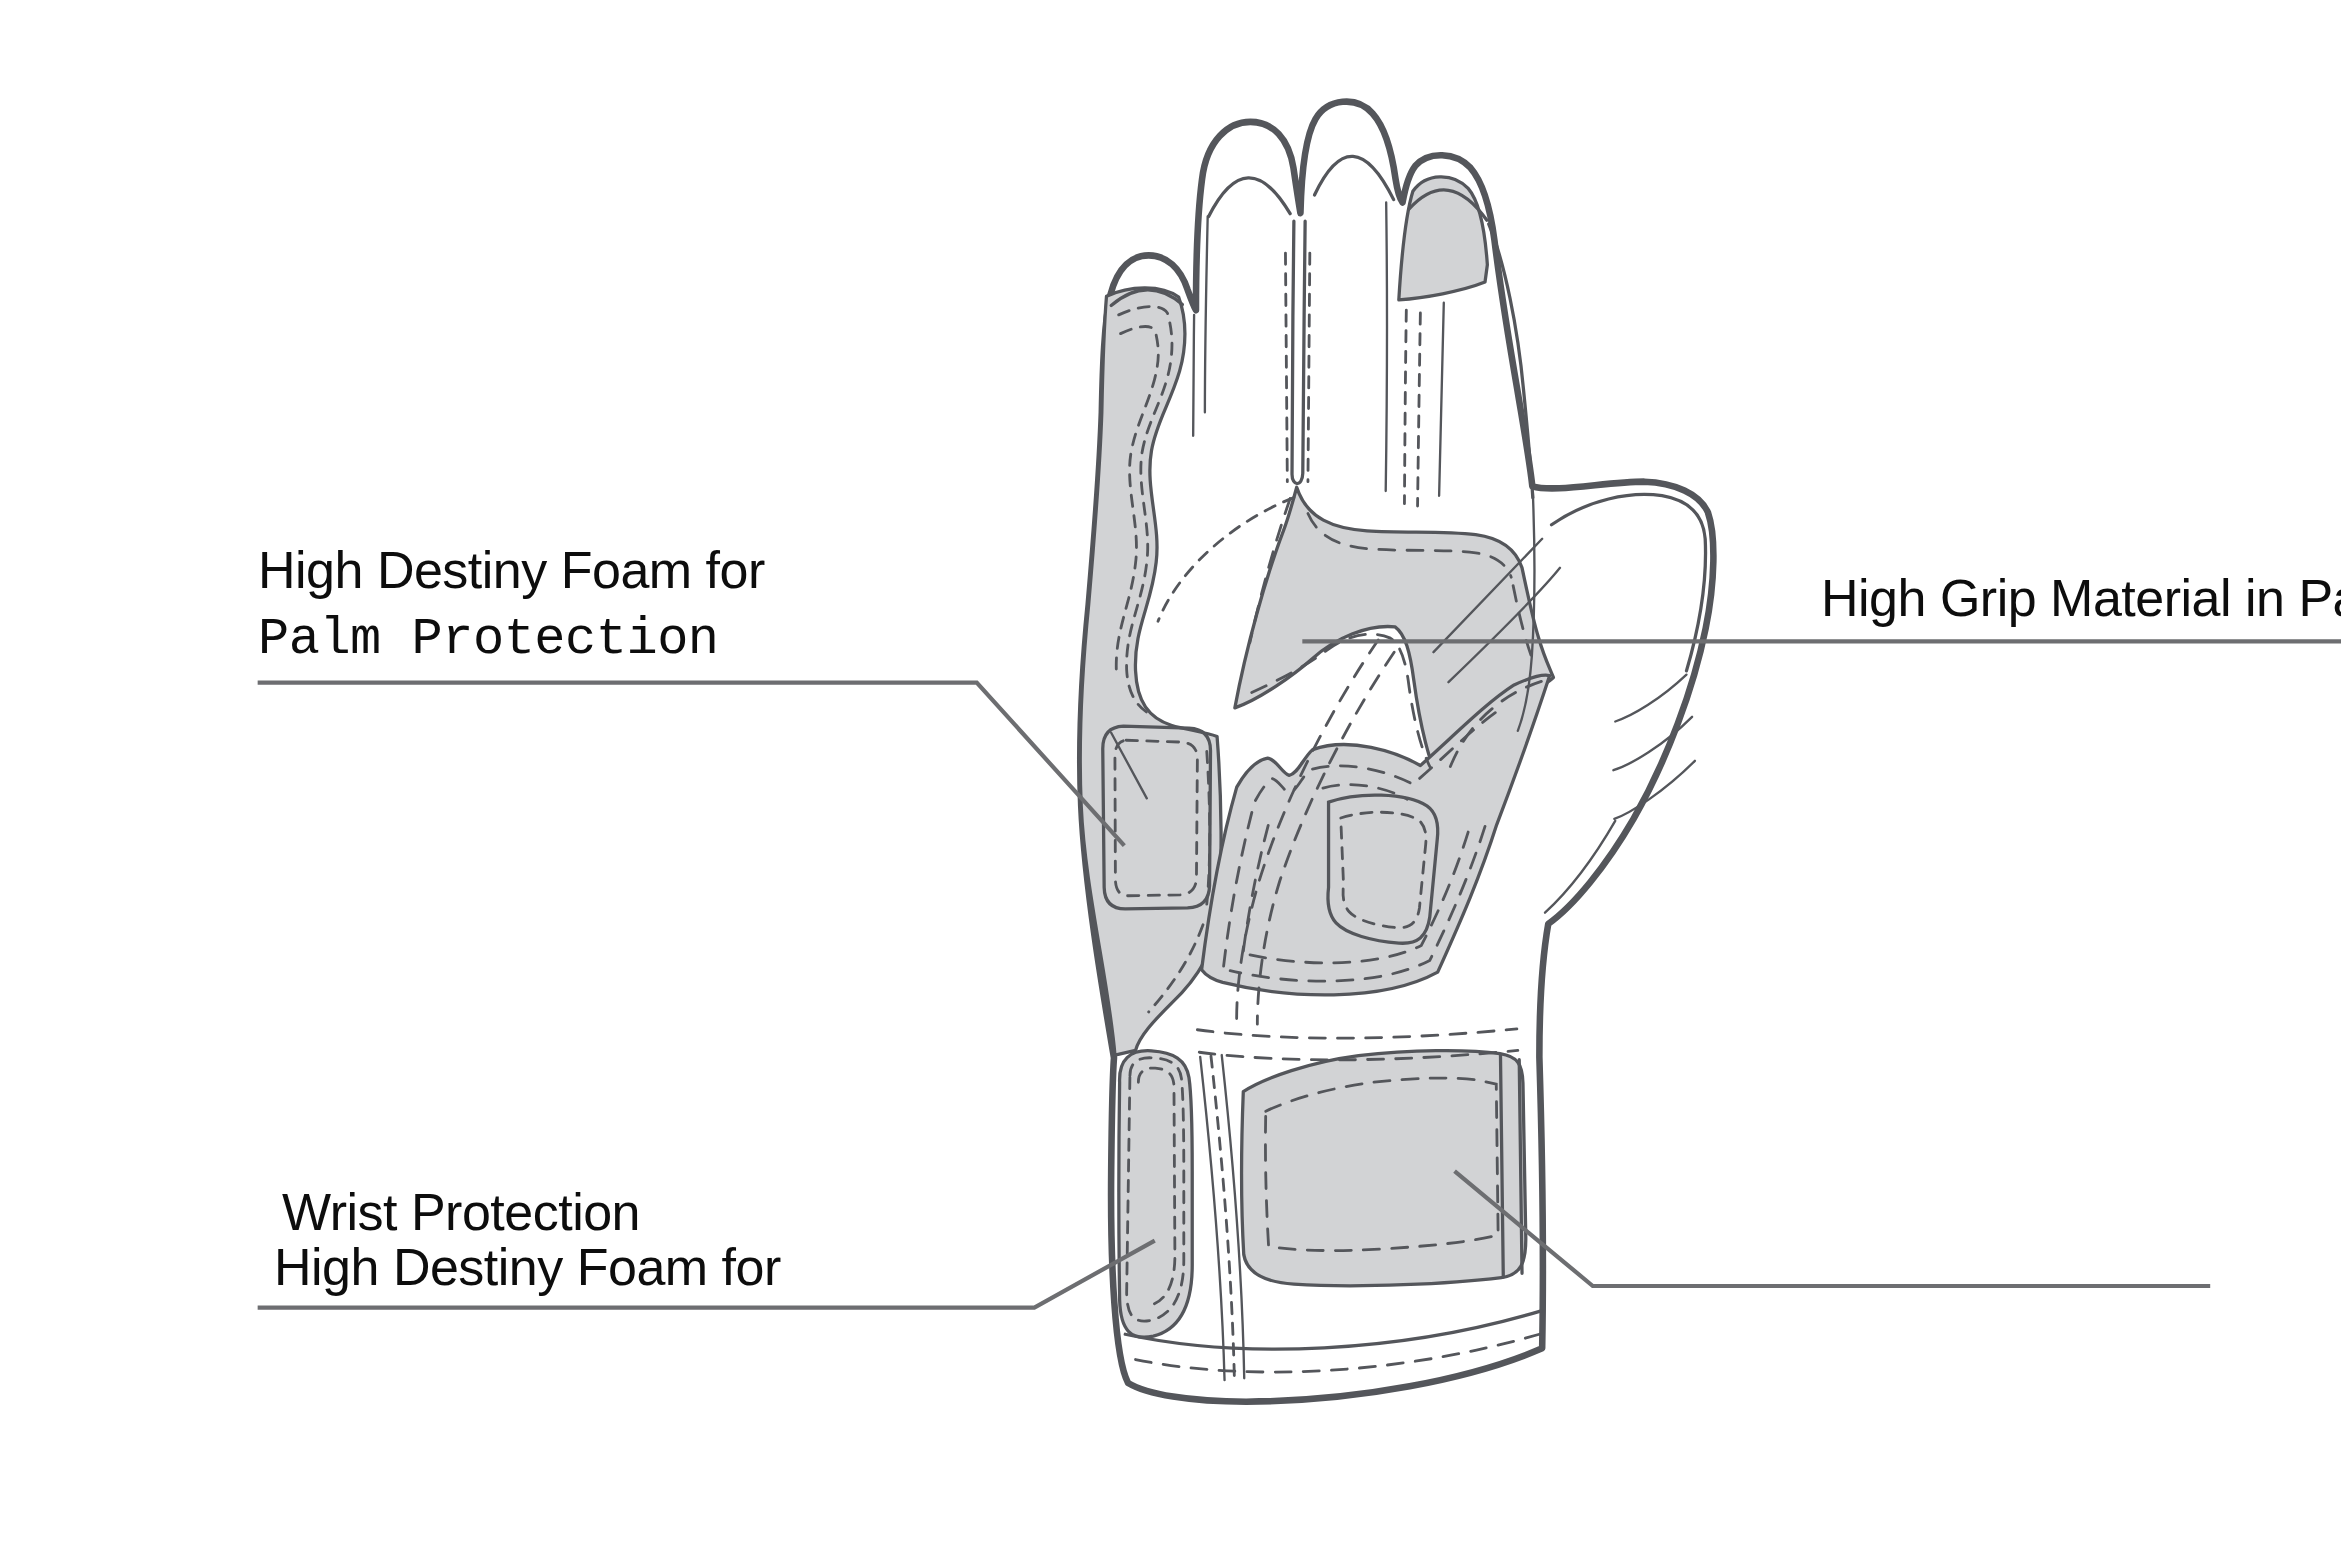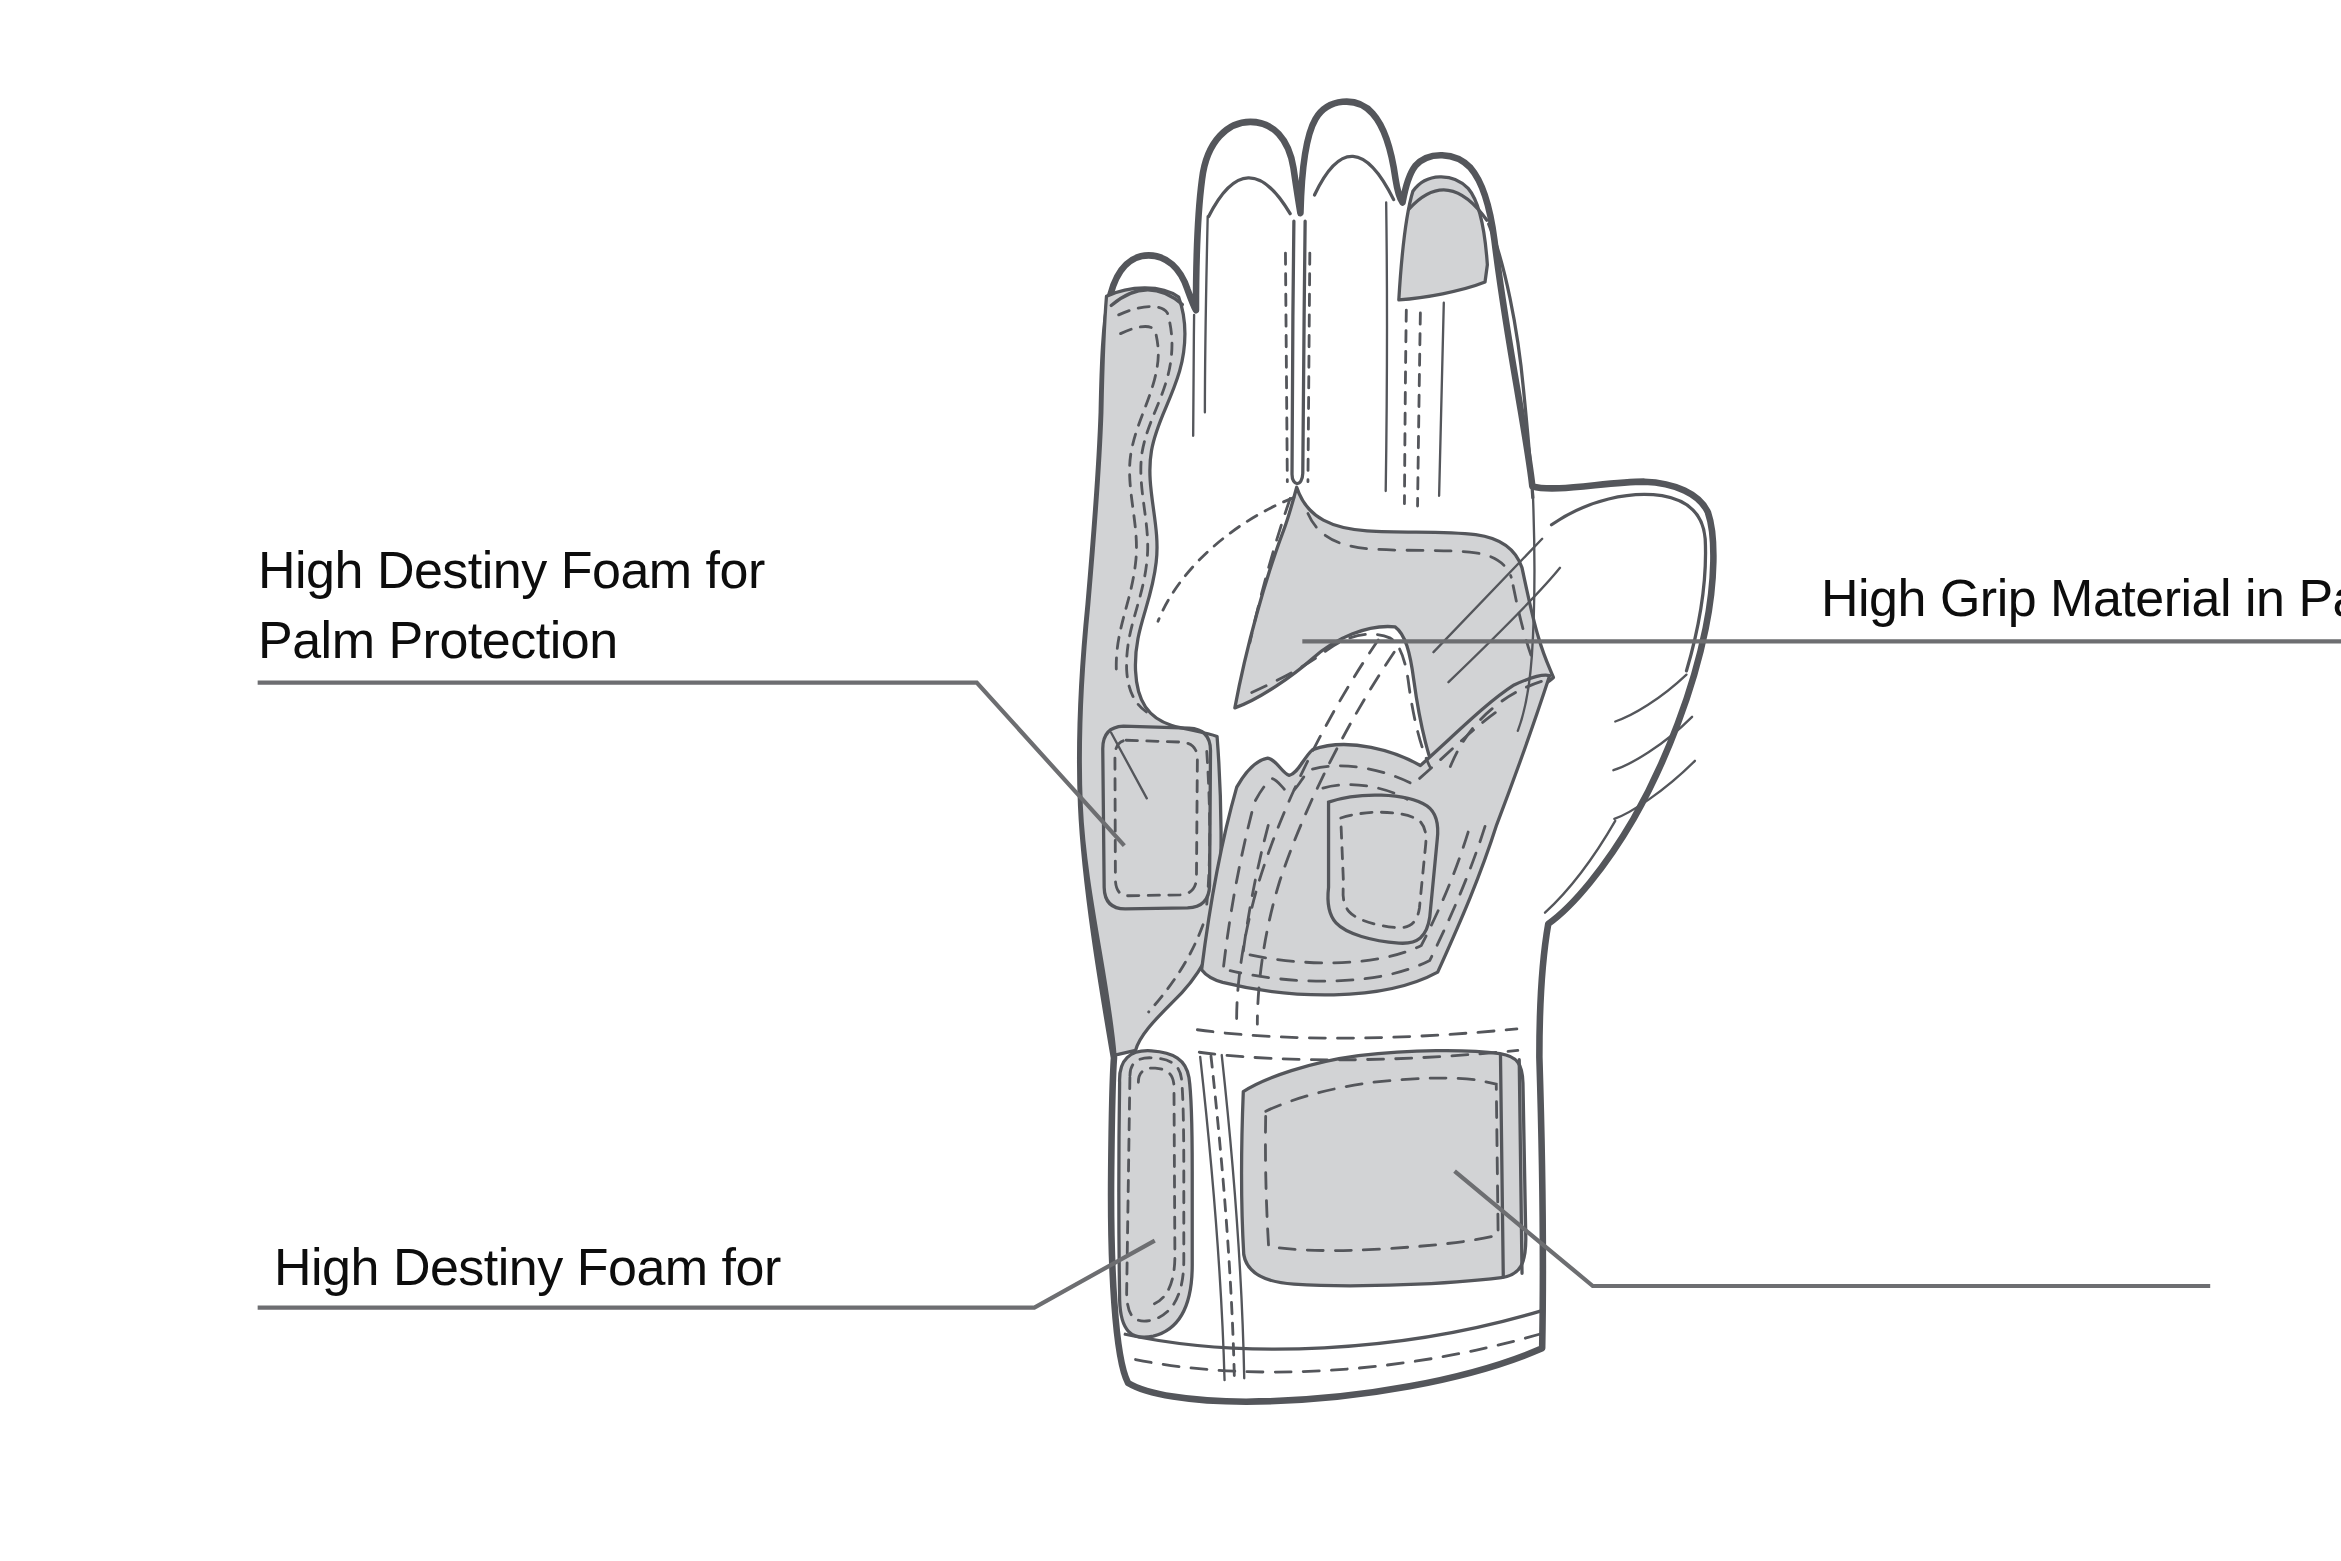--- a/index.html
+++ b/index.html
@@ -325,21 +325,22 @@
 
     <g>
       <path class="leader" d="M 550 1457 H 2085 L 2400 1805"></path>
       <path class="leader" d="M 2780 1369 H 5312"></path>
       <path class="leader" d="M 550 2791 H 2208 L 2465 2648"></path>
       <path class="leader" d="M 3105 2500 L 3400 2745 H 4718"></path>
     </g>
   </svg>
 
   <div class="label" style="left:258px;  top:544px;">High Destiny Foam for</div>
-  <div class="label" style="left:258px;  top:614px;">Palm Protection</div>
+  <div class="label" style="left:258px;  top:614px;font-family:Liberation Mono, monospace;">Palm Protection</div>
 
   <div class="label" style="left:1821px; top:572px;">High Grip Material in Palm</div>
 
+  <div class="label" style="left:282px;  top:1186px;">Wrist Protection</div>
   <div class="label" style="left:274px;  top:1241px;">High Destiny Foam for</div>
 
 
 </div>
 
 
 </body></html>

